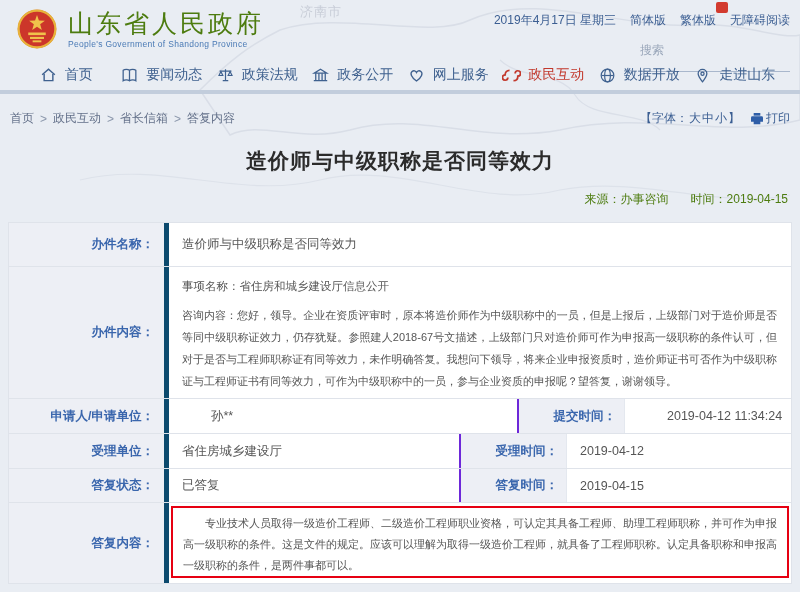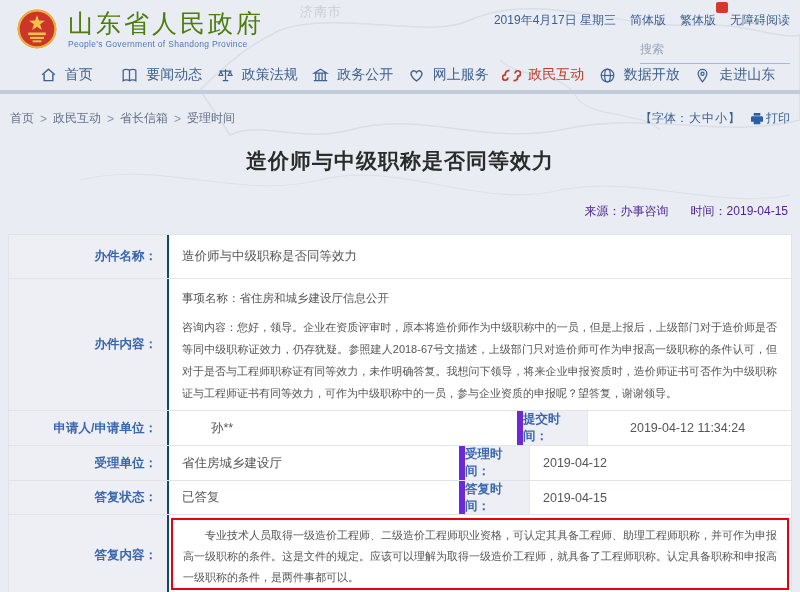--- a/index.html
+++ b/index.html
@@ -12,21 +12,21 @@
   
   .header { display:flex; justify-content:space-between; align-items:flex-start; padding:8px 10px 0 16px; height:60px; }
   .brand { display:flex; align-items:center; }
   .emblem { width:42px; height:42px; }
   .brand-text { margin-left:10px; }
   .site-name { font-size:25px; font-weight:normal; color:#4d7c0f; letter-spacing:3px; line-height:28px; }
   .site-name-en { font-size:8.5px; color:#4a7ab5; margin-top:2px; letter-spacing:.3px; }
   .header-right { display:flex; flex-direction:column; align-items:flex-end; }
   .topbar { display:flex; gap:14px; font-size:12px; color:#3b5e92; margin-top:4px; }
   .topbar a { color:#3b5e92; text-decoration:none; cursor:pointer; }
-  .search-box { display:flex; align-items:center; width:150px; border-bottom:1px solid #a9b7cc; margin-top:12px; padding-bottom:6px; }
+  .search-box { display:flex; align-items:flex-end; width:150px; border-bottom:1px solid #a9b7cc; margin-top:12px; padding-bottom:14px; }
   .search-box input { flex:1; border:none; outline:none; background:transparent; font-size:12px; color:#445; }
   .search-box input::placeholder { color:#9aa7ba; }
   .search-icon { width:16px; height:16px; color:#3f618f; cursor:pointer; }
 
   
   .nav { display:flex; align-items:center; height:34px; border-bottom:4px solid #c2cddc; padding:0 18px; }
   .nav-item { flex:1; display:flex; align-items:center; justify-content:center; gap:7px; font-size:14px; color:#3f618f; cursor:pointer; }
   .nav-item svg { width:19px; height:19px; }
   .nav-item.active { color:#c2382c; }
 
@@ -35,32 +35,32 @@
   .crumbs { color:#6b7form; color:#64718a; display:flex; gap:6px; align-items:center; }
   .crumbs a { color:#64718a; text-decoration:none; cursor:pointer; }
   .crumb-sep { color:#8b97ab; }
   .tools { display:flex; align-items:center; gap:1px; color:#3b5e92; }
   .tools .size-btn { cursor:pointer; }
   .print-icon { width:16px; height:16px; color:#2e5ea8; margin-left:8px; }
   .print-btn { cursor:pointer; color:#3b5e92; }
 
   
   .article-title { text-align:center; margin-top:20px; font-size:21px; font-weight:bold; color:#2b2b2b; letter-spacing:1px; }
-  .source-row { text-align:right; margin:28px 12px 0 0; font-size:12px; color:#4c1d95; }
+  .source-row { text-align:right; margin:16px 12px 0 0; font-size:12px; color:#4d7c0f; }
   .source-row .gap { display:inline-block; width:22px; }
 
   
   .detail { margin:14px 8px 0 8px; border:1px solid #dfe3ea; background:#fff; }
   .drow { display:flex; border-bottom:1px solid #dfe3ea; }
   .drow:last-child { border-bottom:none; }
   .dlabel { width:160px; background:#edeff5; color:#3a66ad; font-weight:bold; font-size:12.5px;
-            display:flex; align-items:center; justify-content:flex-end; padding-right:10px; border-right:2px solid #0c4a6e; }
-  .dlabel2 { width:71px; background:#edeff5; color:#3a66ad; font-weight:bold; font-size:12.5px;
+            display:flex; align-items:center; justify-content:flex-end; padding-right:10px; border-right:5px solid #0c4a6e; }
+  .dlabel2 { width:108px; background:#edeff5; color:#3a66ad; font-weight:bold; font-size:12.5px;
              display:flex; align-items:center; justify-content:flex-end; padding-right:8px;
-             border-left:6px solid #6d28d9; border-right:1px solid #e4e8ef; }
+             border-left:2px solid #6d28d9; border-right:1px solid #e4e8ef; }
   .dvalue { flex:1; font-size:12.5px; color:#555; display:flex; align-items:center; padding-left:13px; }
   .dvalue.v1 { width:290px; flex:0 0 290px; }
   .r1 { height:44px; }
   .r2 { height:132px; }
   .r3 { height:35px;gap:29px; }
   .r4 { height:35px; }
   .r5 { height:34px;justify-content:flex-end; }
   .r6 { height:80px; }
   .r2 .dvalue { display:block; padding:12px 14px 0 13px; overflow:hidden; }
   .r2 .line1 { font-size:11.5px; color:#555; }
@@ -180,21 +180,21 @@
     </div>
 
     <div class="crumb-row">
       <div class="crumbs">
         <a>首页</a>
         <span class="crumb-sep">&gt;</span>
         <a>政民互动</a>
         <span class="crumb-sep">&gt;</span>
         <a>省长信箱</a>
         <span class="crumb-sep">&gt;</span>
-        <span>受理时间</span>
+        <span>答复内容</span>
       </div>
       <div class="tools">
         <span>【字体：</span>
         <span class="size-btn">大</span>
         <span class="size-btn">中</span>
         <span class="size-btn">小</span>
         <span>】</span>
         <svg class="print-icon" viewBox="0 0 24 24" fill="currentColor">
             <path d="M7 3 h10 v4 H7 Z"></path>
             <path d="M5 8 h14 a2 2 0 0 1 2 2 v6 h-4 v4 H7 v-4 H3 v-6 a2 2 0 0 1 2-2 Z M9 15.5 h6 v3.2 H9 Z"></path>

